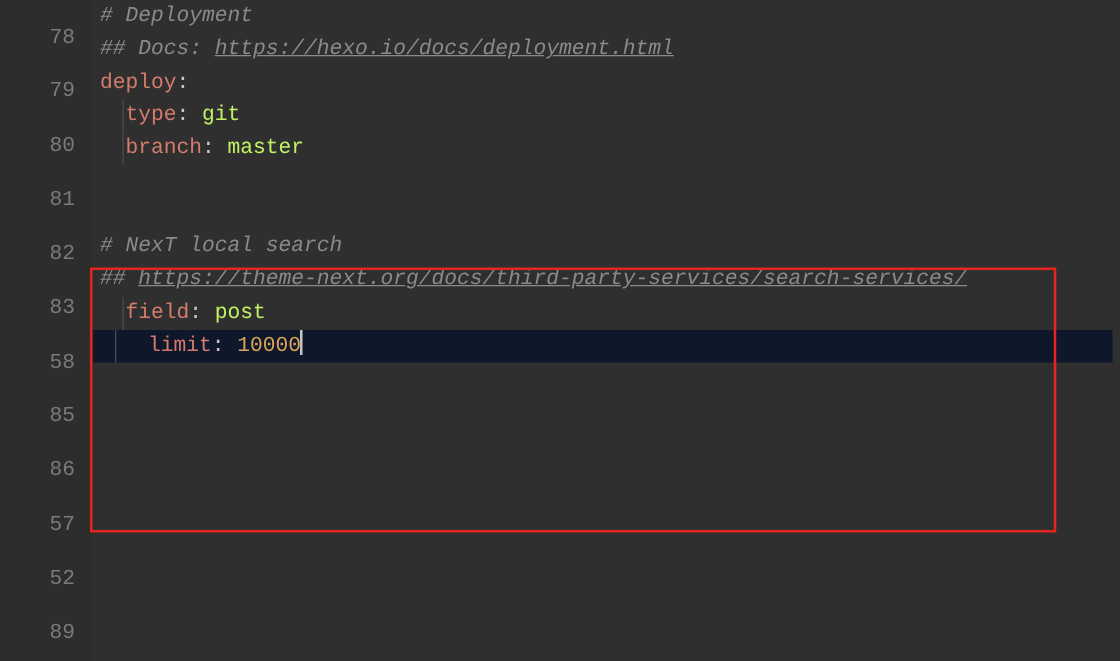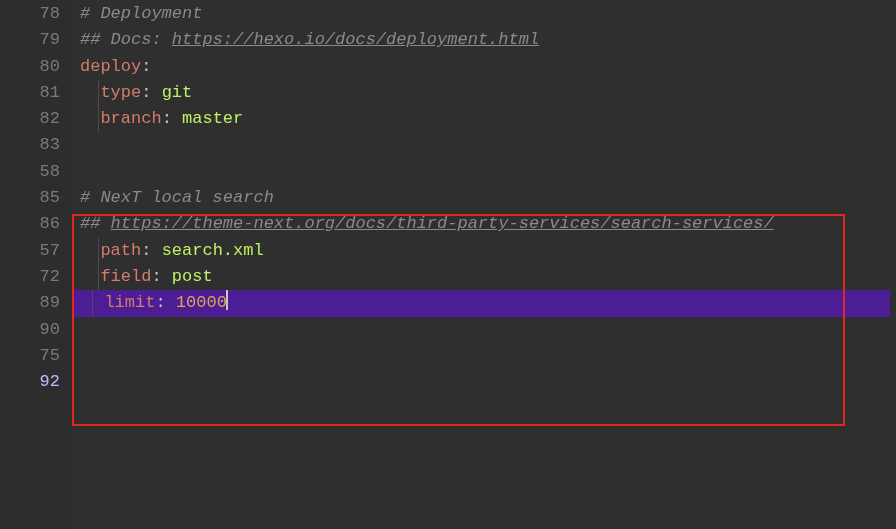--- a/index.html
+++ b/index.html
@@ -21,39 +21,40 @@
     flex: 0 0 74px;
     background: #2d2d2d;
     text-align: right;
     padding-right: 14px;
     padding-top: 1px;
   }
   .gutter .ln {
     color: #7a7a7a;
     height: 26.3px;
     font-style: normal;
+    margin-top: 17px;
   }
   .gutter .ln.current {
     color: #c4b5fd;
   }
   .code {
     flex: 1;
     padding-top: 1px;
     padding-left: 6px;
     position: relative;
   }
   .row {
     height: 26.3px;
     white-space: pre;
     position: relative;
   }
   .row.current {
-    background: #4c1d95;
+    background: #0f172a;
     margin-left: -6px;
-    padding-left: 10px;
+    padding-left: 24px;
     margin-right: 6px;
   }
   .row .indent-guide {
     position: absolute;
     left: 0;
     top: 0;
     width: 0;
     height: 100%;
     border-left: 1px solid #4c4c4c;
   }
@@ -94,21 +95,21 @@
     <div class="ln">78</div>
     <div class="ln">79</div>
     <div class="ln">80</div>
     <div class="ln">81</div>
     <div class="ln">82</div>
     <div class="ln">83</div>
     <div class="ln">58</div>
     <div class="ln">85</div>
     <div class="ln">86</div>
     <div class="ln">57</div>
-    <div class="ln">72</div>
+    <div class="ln">52</div>
     <div class="ln">89</div>
     <div class="ln">90</div>
     <div class="ln">75</div>
     <div class="ln current">92</div>
   </div>
 
   <div class="code">
 
     <div class="row"><span class="cmt"># Deployment</span></div>
 
@@ -122,21 +123,20 @@
     <div class="row"><span class="indent-guide g1"></span>  <span class="key">branch</span><span class="colon">: </span><span class="str">master</span></div>
 
     <div class="row"></div>
     <div class="row"></div>
 
     <div class="row"><span class="cmt"># NexT local search</span></div>
 
     <div class="row"><span class="cmt">## </span><span class="cmt cmt-u">https://theme-next.org/docs/third-party-services/search-services/</span></div>
 
 
-    <div class="row"><span class="indent-guide g1"></span>  <span class="key">path</span><span class="colon">: </span><span class="str">search.xml</span></div>
 
     <div class="row"><span class="indent-guide g1"></span>  <span class="key">field</span><span class="colon">: </span><span class="str">post</span></div>
 
 
     <div class="row current"><span class="indent-guide g1"></span>  <span class="key">limit</span><span class="colon">: </span><span class="num">10000</span><span class="cursor"></span></div>
 
   </div>
 
   <div class="highlight-box"></div>
 </div>

